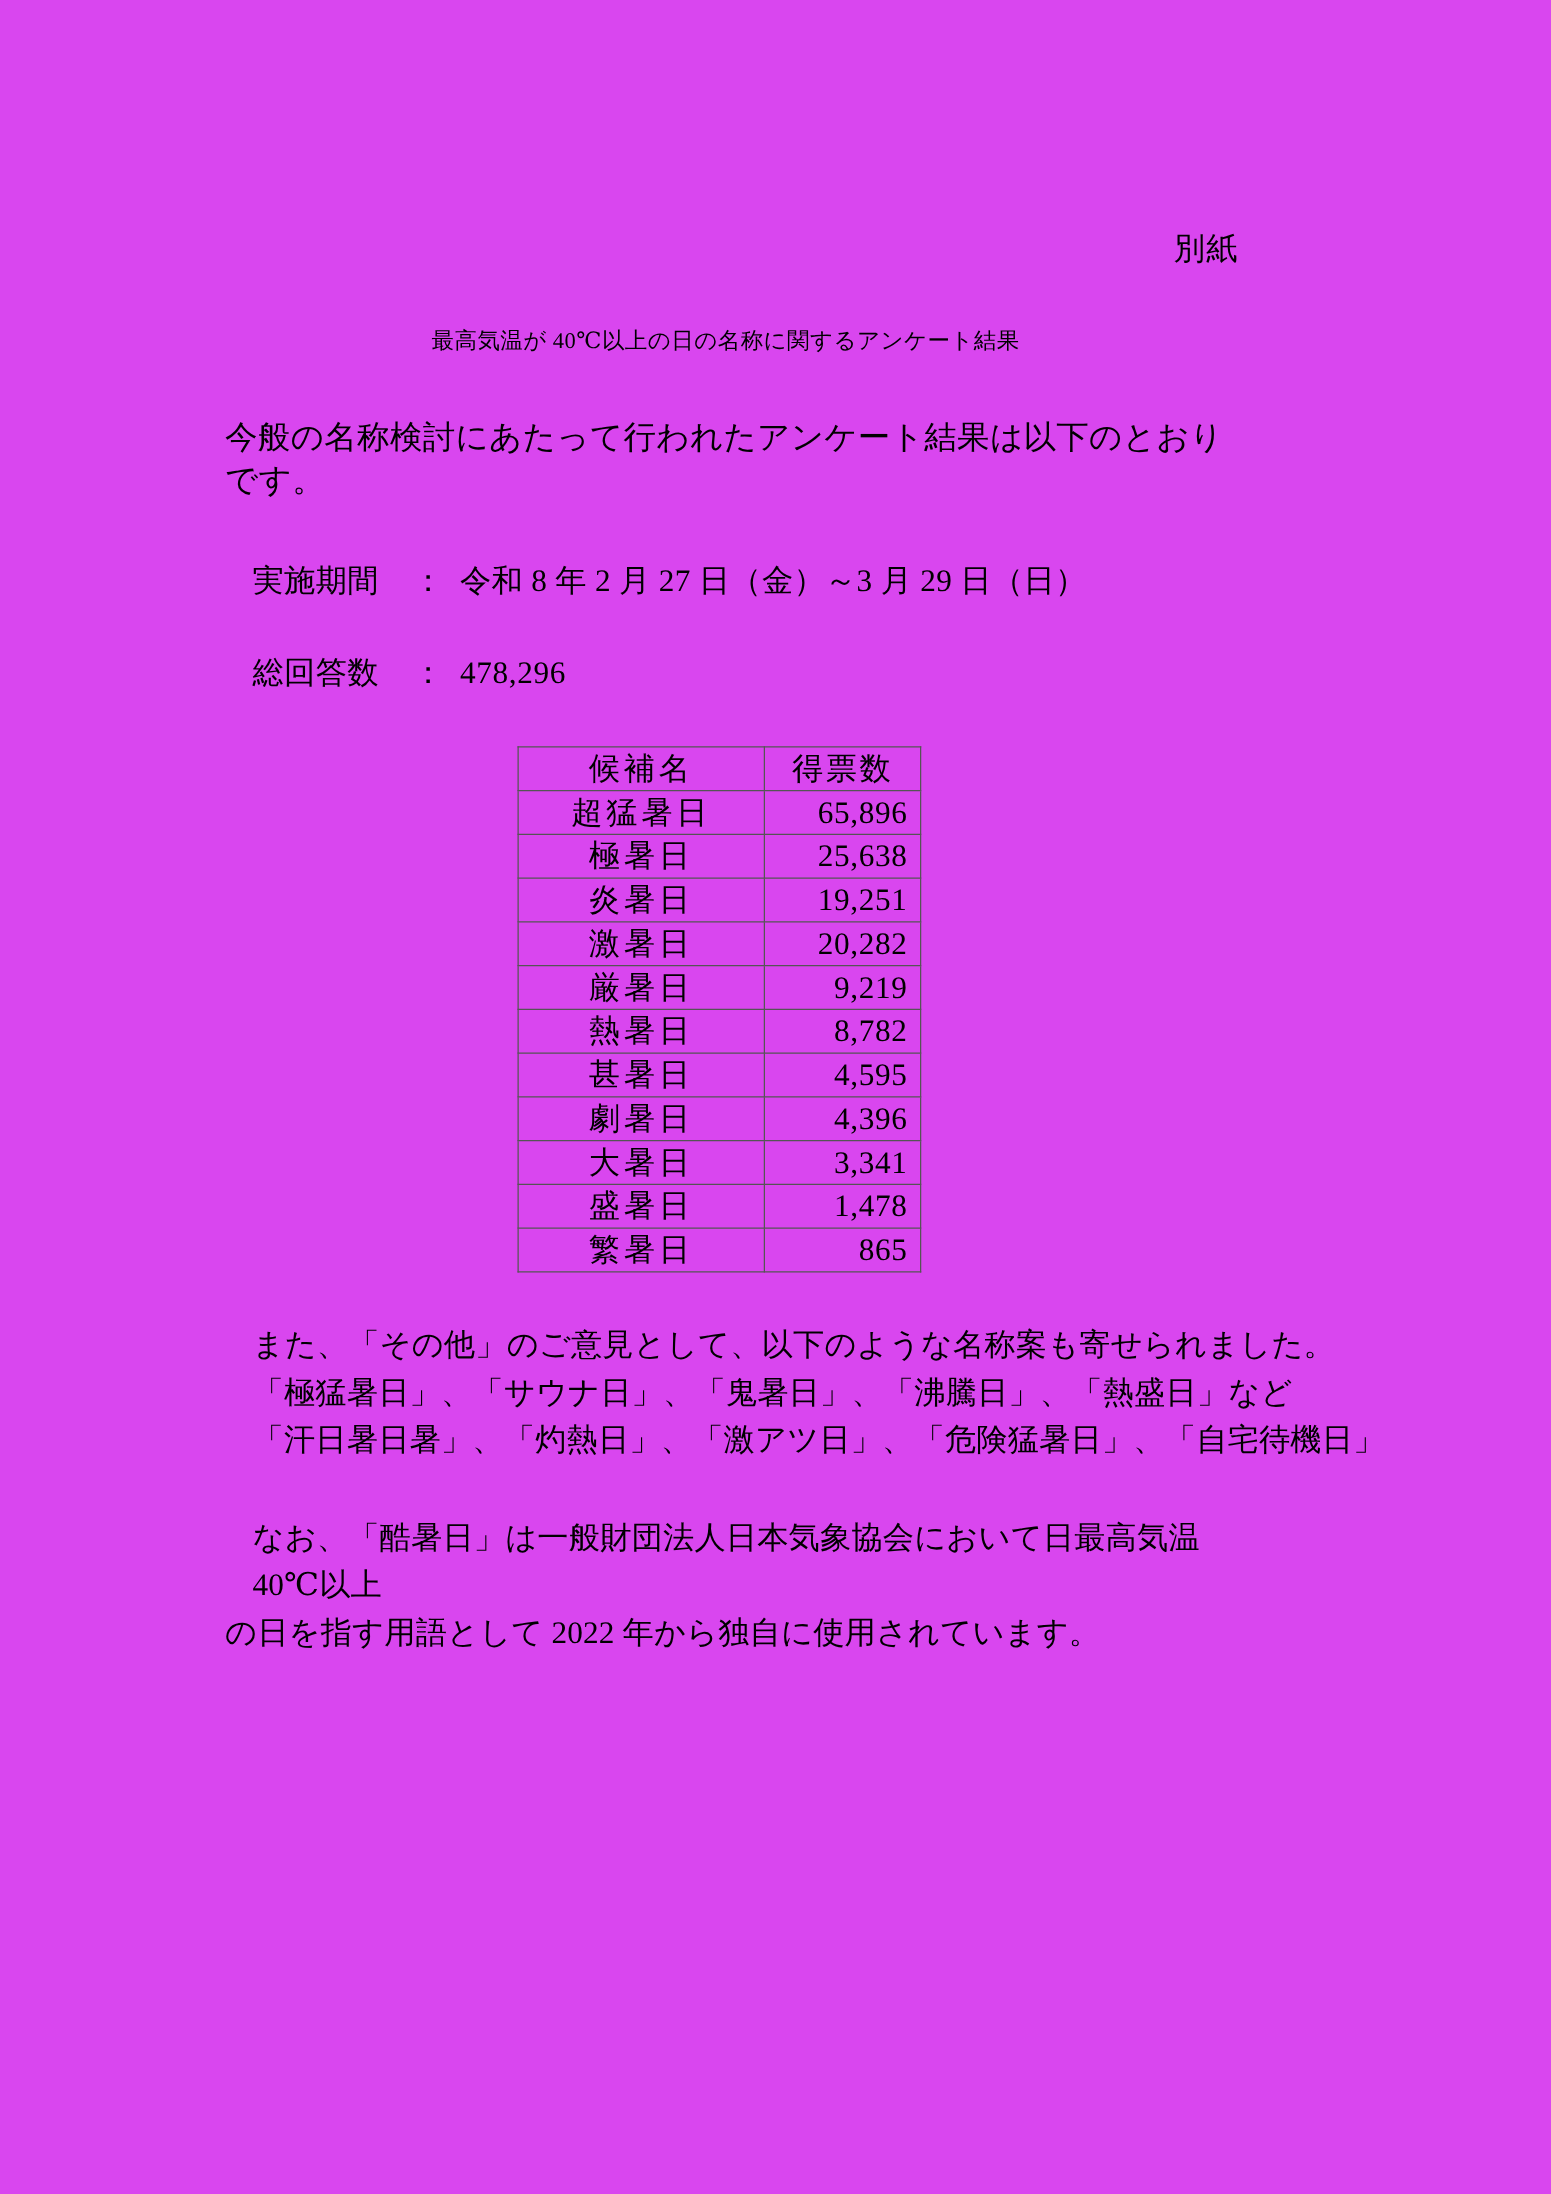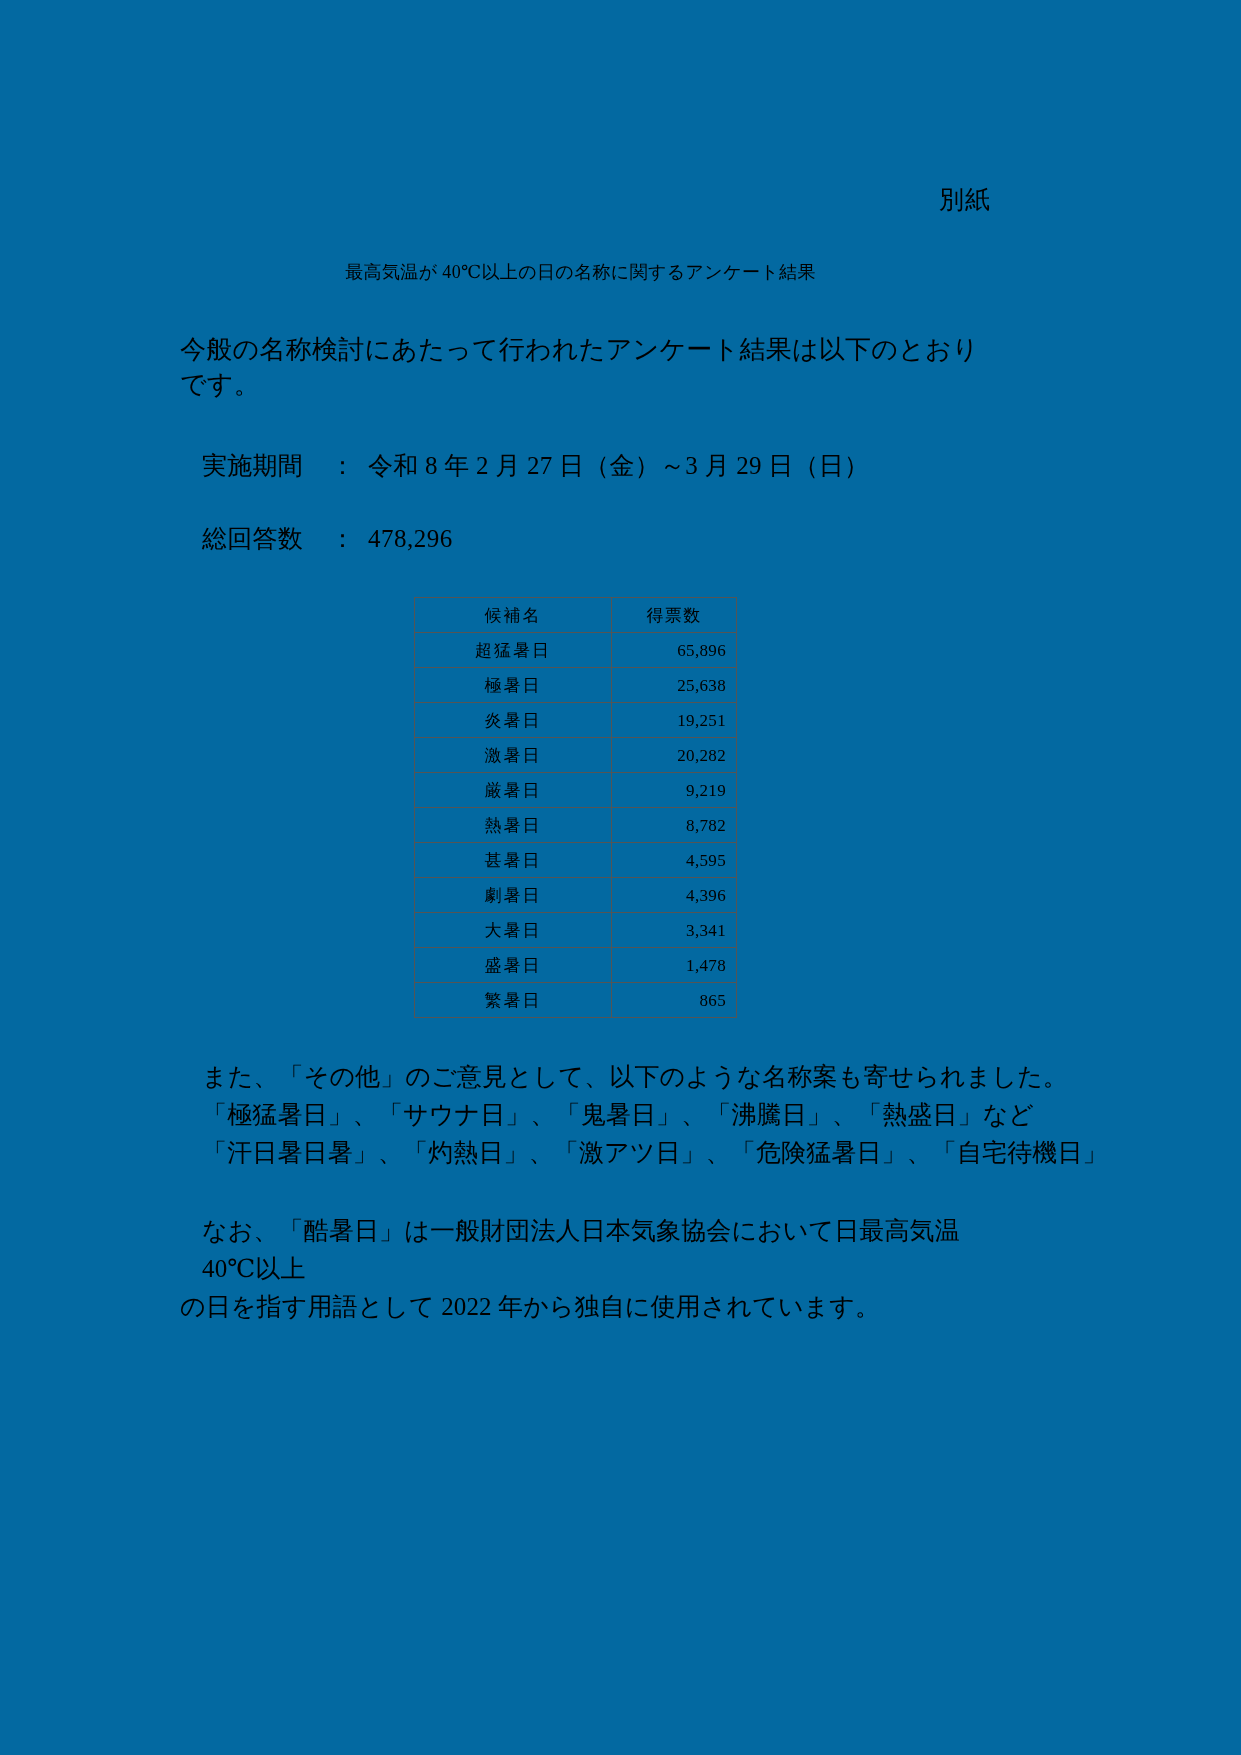--- a/index.html
+++ b/index.html
@@ -10,21 +10,21 @@
   }
   body {
     font-family: "Liberation Serif", "DejaVu Serif", serif;
     color: #000000;
   }
   .page {
     position: relative;
     width: 1241px;
     height: 1755px;
     margin: 0 auto;
-    background: #0369a1;
+    background: #d946ef;
     box-sizing: border-box;
     overflow: hidden;
   }
   .sheet {
     position: absolute;
     left: 0;
     top: 0;
     width: 1241px;
     height: 1755px;
     padding: 185px 250px 0 180px;
@@ -99,21 +99,21 @@
     border-collapse: collapse;
     table-layout: fixed;
     width: 322px;
     border: 1.5px solid #3a3a3a;
   }
   table.votes th,
   table.votes td {
     border: 1px solid #555555;
     height: 35px;
     font-weight: normal;
-    font-size: 17px;
+    font-size: 25px;
     line-height: 1;
     padding: 0 10px;
     box-sizing: border-box;
   }
   table.votes col.c-name { width: 197px; }
   table.votes col.c-votes { width: 125px; }
   th.name, td.name {
     text-align: center;
     letter-spacing: 0.12em;
     padding-left: 14px;

